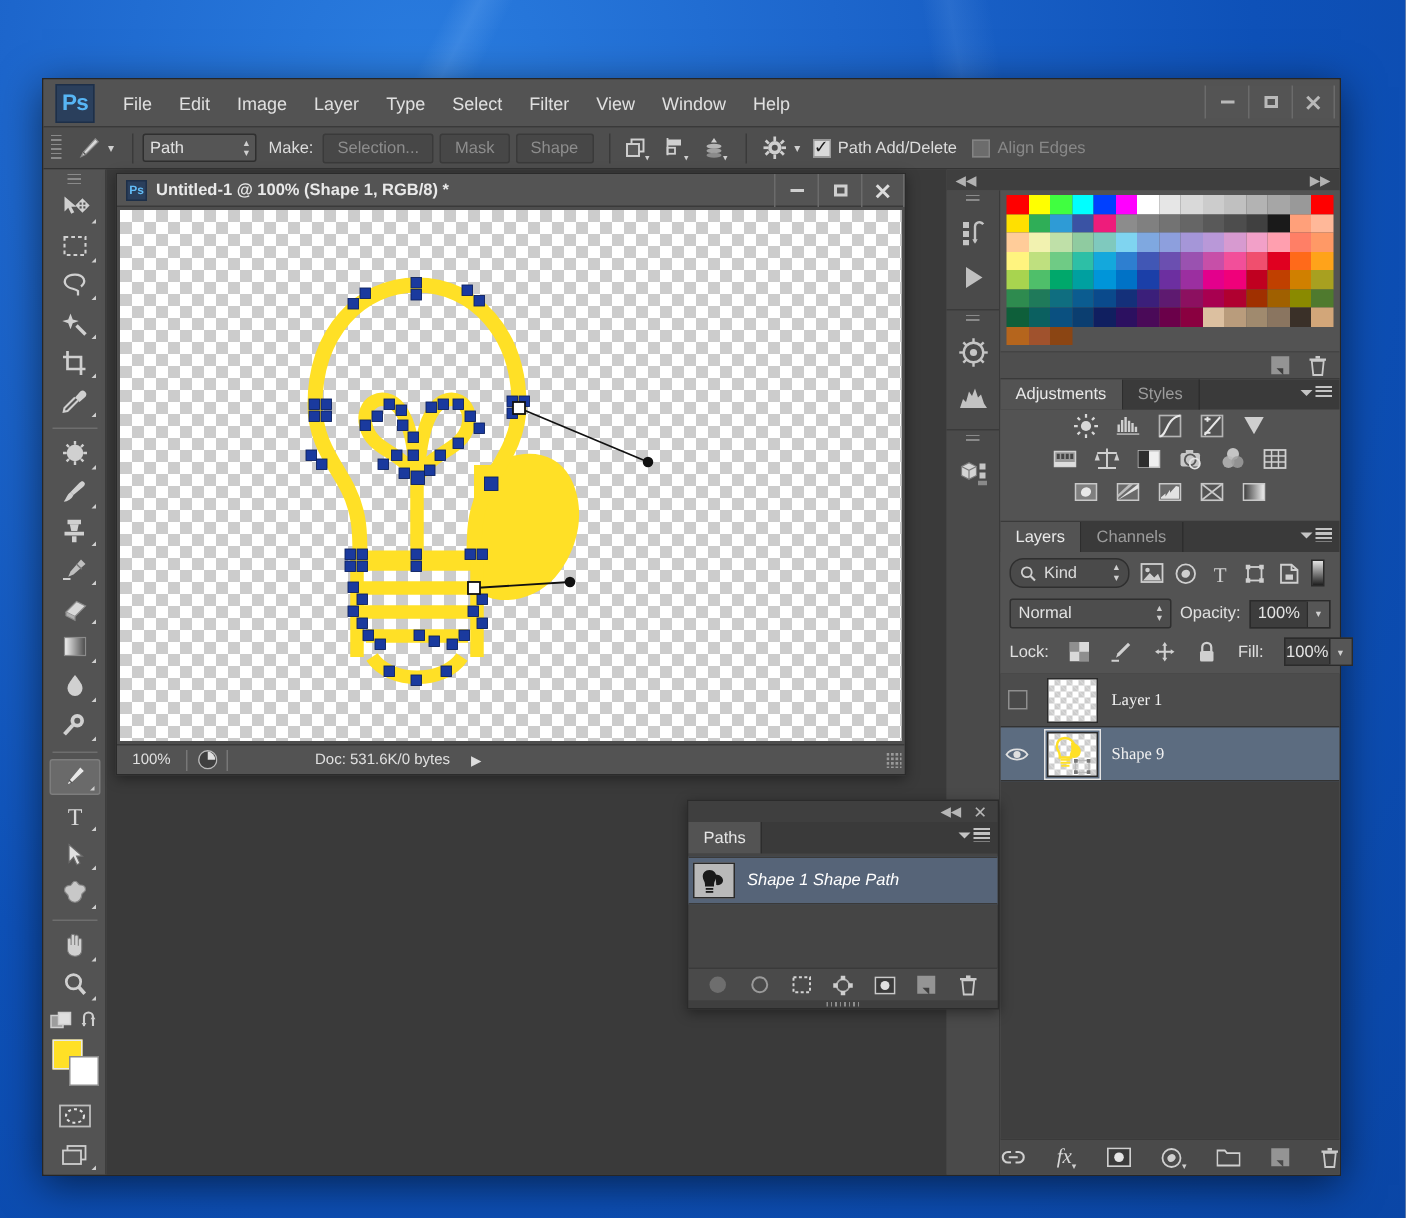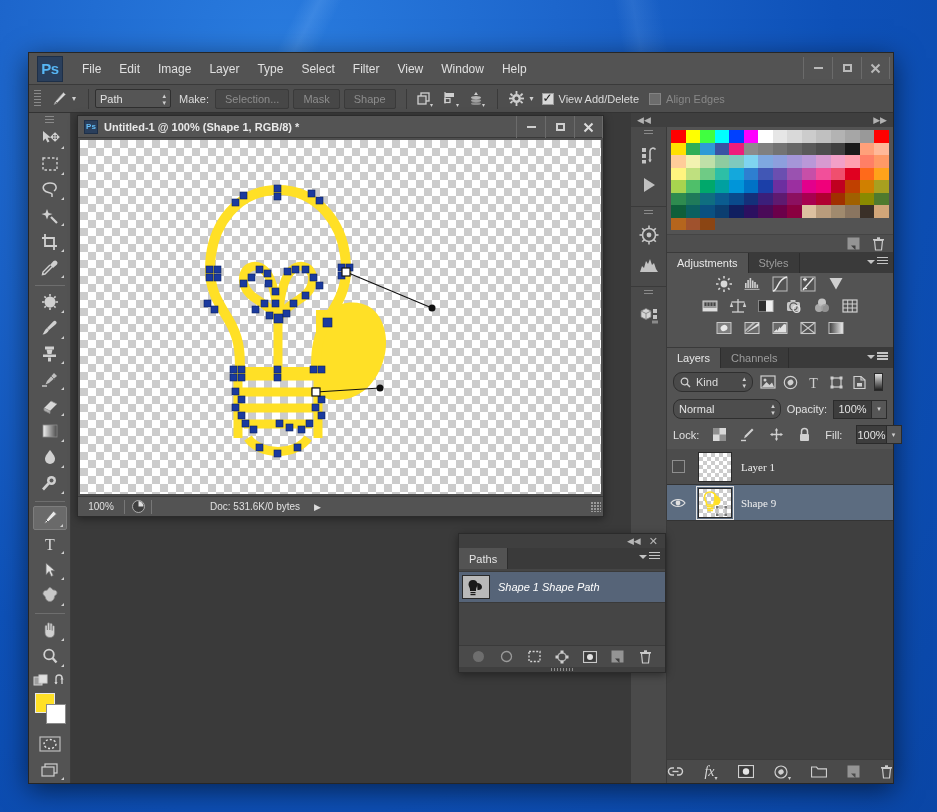--- a/index.html
+++ b/index.html
@@ -250,21 +250,21 @@
 
   
   .layers-toolrow { display: flex; align-items: center; gap: 6px; padding: 4px 6px; }
   .kind-box {
     height: 20px; width: 80px; background: #4a4a4a; border: 1px solid #2f2f2f; border-radius: 9px;
     display: flex; align-items: center; gap: 5px; padding: 0 6px; font-size: 11px; color: #dcdcdc;
   }
   .filter-ic { width: 17px; height: 17px; display: flex; align-items: center; justify-content: center; }
   .blend-row { display: flex; align-items: center; gap: 6px; padding: 3px 6px; }
   .blend-dd {
-    height: 20px; width: 115px; background: #4d4d4d; border: 1px solid #2f2f2f; border-radius: 8px;
+    height: 20px; width: 115px; background: #4d4d4d; border: 1px solid #2f2f2f; border-radius: 2px;
     display: flex; align-items: center; justify-content: space-between; padding: 0 5px;
     font-size: 11px; color: #e3e3e3;
   }
   .num-dd {
     height: 19px; width: 58px; background: #3d3d3d; border: 1px solid #2b2b2b;
     display: flex; align-items: center; font-size: 11px; color: #e3e3e3;
   }
   .num-dd .v { flex: 1; text-align: center; }
   .num-dd .arrow { width: 15px; height: 100%; background: #565656; border-left: 1px solid #2b2b2b;
     display: flex; align-items: center; justify-content: center; font-size: 7px; color: #d0d0d0; }
@@ -384,21 +384,21 @@
             <rect x="13" y="7.6" width="3" height="1.8"></rect>
           <rect x="2.6" y="3.2" width="1.8" height="3" transform="rotate(-45 3.5 4.7)"></rect>
           <rect x="12.6" y="10.6" width="1.8" height="3" transform="rotate(-45 13.5 12.1)"></rect>
           <rect x="12.6" y="3.2" width="1.8" height="3" transform="rotate(45 13.5 4.7)"></rect>
           <rect x="2.6" y="10.6" width="1.8" height="3" transform="rotate(45 3.5 12.1)"></rect>
         </g>
       </svg>
     </div>
     <div style="font-size:8px;color:#cfcfcf;margin-right:8px;">▾</div>
     <div class="chk on"></div>
-    <div class="opt-lbl">View Add/Delete</div>
+    <div class="opt-lbl">Path Add/Delete</div>
     <div class="chk off"></div>
     <div class="opt-lbl dim">Align Edges</div>
   </div>
 
   <div class="appbody">
 
     <div class="toolbox">
       <div class="tb-grip"></div>
 
       <div class="tool">

